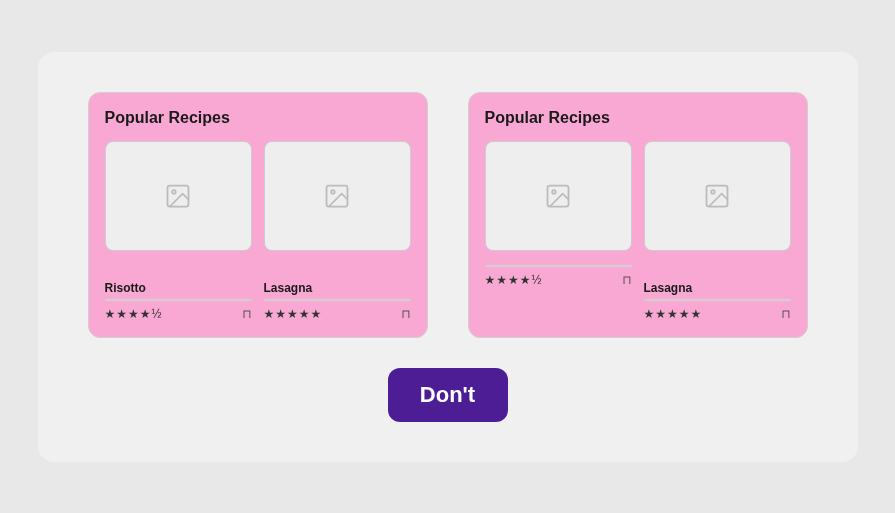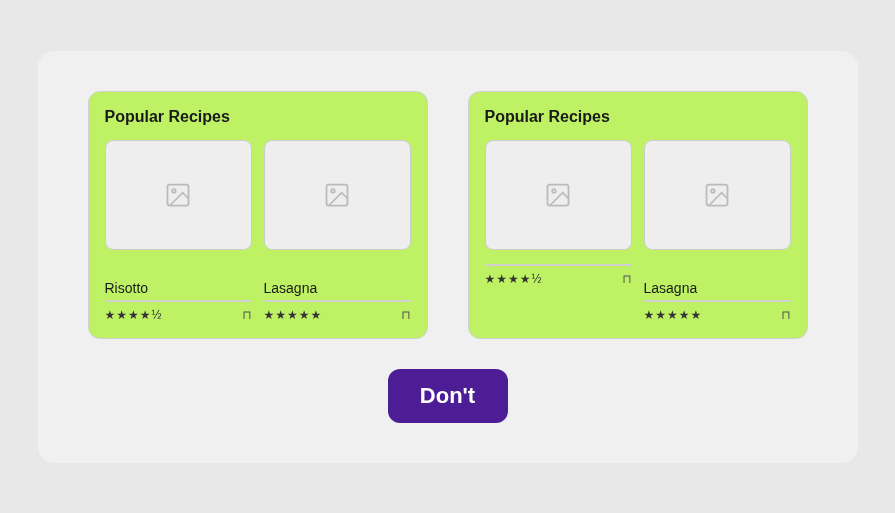--- a/index.html
+++ b/index.html
@@ -27,21 +27,21 @@
 
     .cards-row {
       display: flex;
       flex-direction: row;
       gap: 40px;
       width: 100%;
       justify-content: center;
     }
 
     .card {
-      background: #bef264;
+      background: #f9a8d4;
       border-radius: 12px;
       border: 1px solid #d0d0d0;
       padding: 16px;
       width: 340px;
     }
 
     .card-title {
       font-size: 16px;
       font-weight: 700;
       color: #1a1a1a;
@@ -76,22 +76,22 @@
       display: flex;
       flex-direction: row;
       gap: 12px;
     }
 
     .card-item {
       flex: 1;
     }
 
     .item-name {
-      font-size: 14px;
-      font-weight: 400;
+      font-size: 12px;
+      font-weight: 700;
       color: #1a1a1a;
       margin-bottom: 4px;
       margin-top: 16px;
     }
 
     .item-divider {
       height: 2px;
       background: #d0d0d0;
       border-radius: 1px;
       margin-bottom: 6px;

